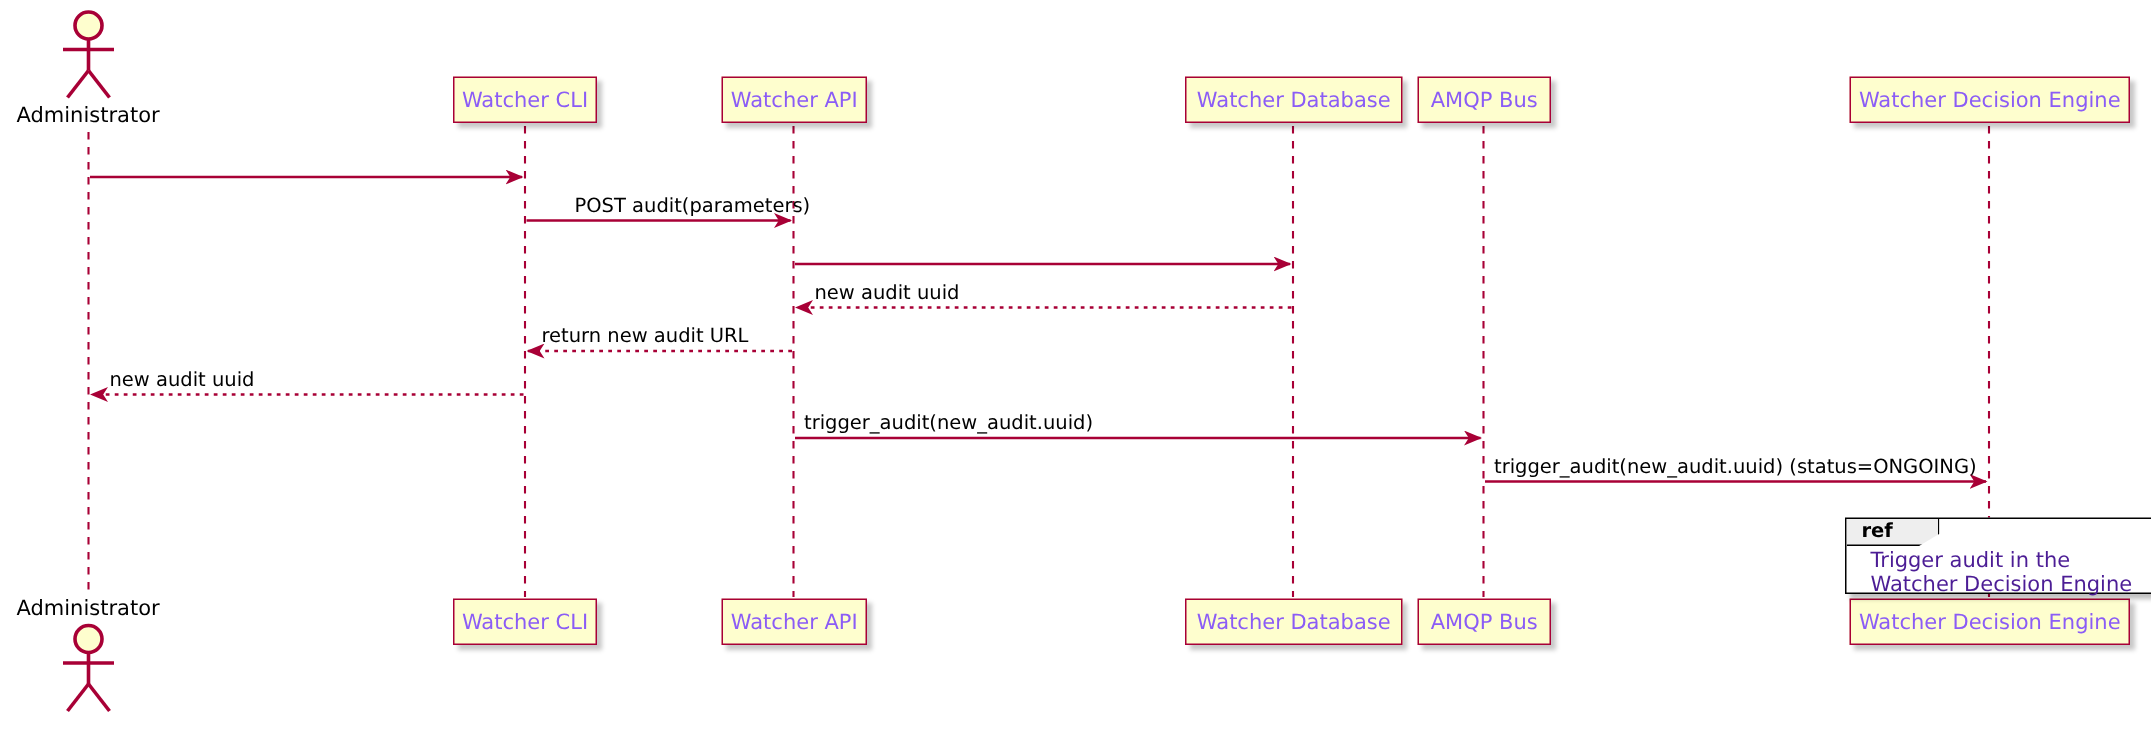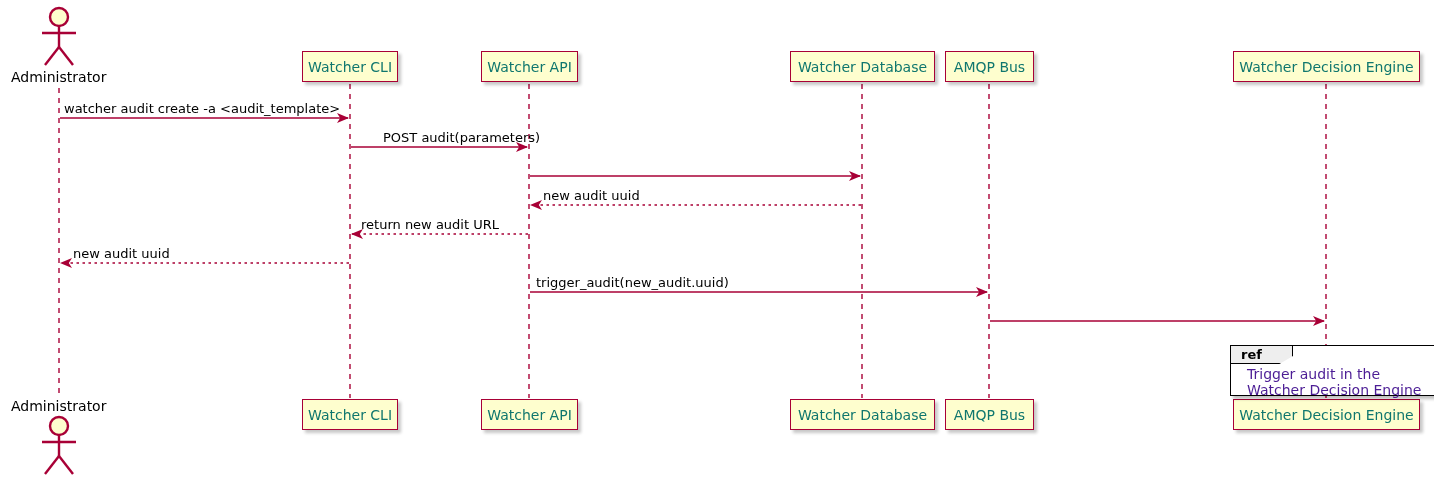--- a/index.html
+++ b/index.html
@@ -22,21 +22,21 @@
     left: 0;
     top: 0;
     width: 1434px;
     height: 486px;
   }
   .participant-box {
     position: absolute;
     box-sizing: border-box;
     background: #FEFECE;
     border: 1.5px solid #A80036;
-    color: #0f766e;
+    color: #8b5cf6;
     font-size: 14px;
     line-height: 1;
     display: flex;
     align-items: center;
     justify-content: center;
     box-shadow: 3px 3px 3px rgba(0,0,0,0.22);
     white-space: nowrap;
   }
   .actor-label {
     position: absolute;
@@ -168,26 +168,26 @@
   <div class="participant-box" style="left:945px; top:399px; width:89px; height:31px;">
     <span>AMQP Bus</span>
   </div>
   <div class="participant-box" style="left:1233px; top:399px; width:187px; height:31px;">
     <span>Watcher Decision Engine</span>
   </div>
 
   <div class="actor-label" style="left:11px; top:69px;">Administrator</div>
   <div class="actor-label" style="left:11px; top:398px;">Administrator</div>
 
-  <div class="msg-label" style="left:64px; top:101px;">watcher audit create -a &lt;audit_template&gt;</div>
   <div class="msg-label" style="left:356px; top:130px;margin-left:27px;">POST audit(parameters)</div>
   <div class="msg-label" style="left:543px; top:188px;">new audit uuid</div>
   <div class="msg-label" style="left:361px; top:217px;">return new audit URL</div>
   <div class="msg-label" style="left:73px; top:246px;">new audit uuid</div>
   <div class="msg-label" style="left:536px; top:275px;">trigger_audit(new_audit.uuid)</div>
+  <div class="msg-label" style="left:996px; top:304px;">trigger_audit(new_audit.uuid) (status=ONGOING)</div>
 
   <div class="ref-frame" style="left:1230px; top:345px; width:216px; height:51px;">
     <div class="ref-tag"></div>
     <div class="ref-tag-text">ref</div>
     <div class="ref-body">
       <div>Trigger audit in the</div>
       <div>Watcher Decision Engine</div>
     </div>
   </div>
 

